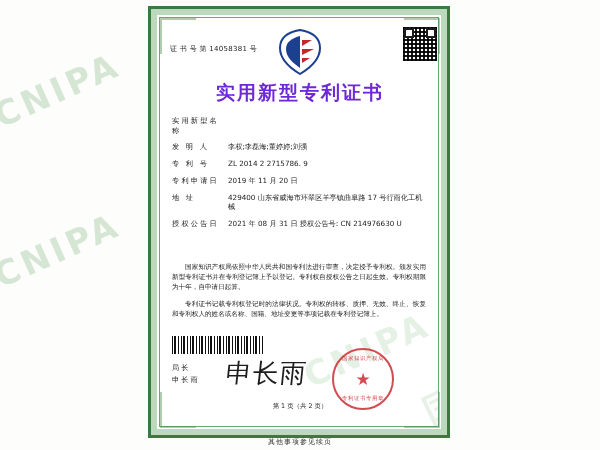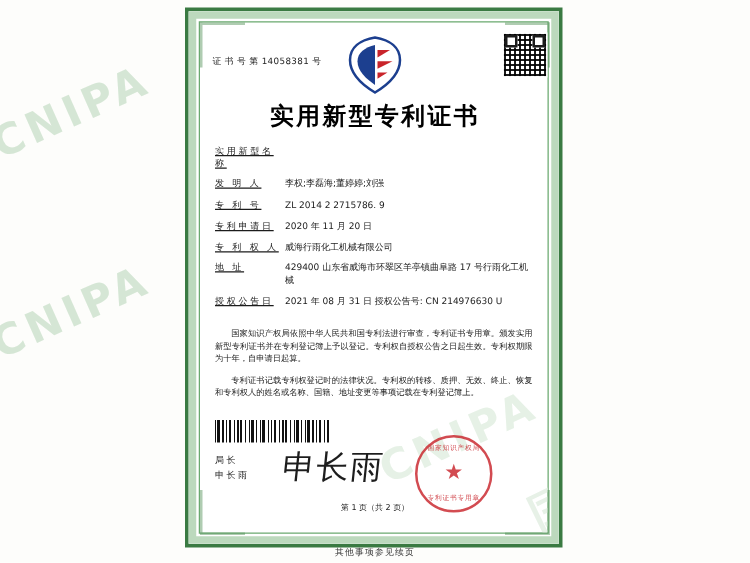--- a/index.html
+++ b/index.html
@@ -100,33 +100,33 @@
   
   .emblem{
     position:absolute;left:272px;top:28px;width:56px;height:48px;
   }
   .emblem svg{display:block;}
 
   .doc-title{
     position:absolute;left:0;top:80px;width:600px;
     text-align:center;
     font-family:"DejaVu Serif", serif;
-    font-size:19px;font-weight:bold;color:#000000;
+    font-size:19px;font-weight:bold;color:#6d28d9;
     letter-spacing:2px;
   }
 
   .fields{
     position:absolute;left:172px;top:116px;width:256px;
     font-size:7.2px;color:#1c1c1c;line-height:1.35;
   }
   .field{
     display:flex;margin-bottom:7px;align-items:flex-start;
   }
   .field .k{
-    width:56px;flex:0 0 56px;letter-spacing:2.2px;text-decoration:underline;
+    width:56px;flex:0 0 56px;letter-spacing:2.2px;
   }
   .field .v{flex:1;}
 
   .body-text{
     position:absolute;left:172px;top:262px;width:254px;
     font-size:6.6px;color:#1c1c1c;line-height:1.55;text-align:justify;
   }
   .body-text p{margin:0 0 6px 0;text-indent:13px;}
 
   
@@ -222,38 +222,34 @@
     <div class="field">
       <div class="k">发 明 人</div>
       <div class="v">李权;李磊海;董婷婷;刘强</div>
     </div>
     <div class="field">
       <div class="k">专 利 号</div>
       <div class="v">ZL 2014 2 2715786. 9</div>
     </div>
     <div class="field">
       <div class="k">专利申请日</div>
-      <div class="v">2020 年 11 月 20 日</div>
-    </div>
-    <div class="field">
-      <div class="k">专 利 权 人</div>
-      <div class="v">威海行雨化工机械有限公司</div>
+      <div class="v">2019 年 11 月 20 日</div>
     </div>
     <div class="field">
       <div class="k">地 址</div>
       <div class="v">429400 山东省威海市环翠区羊亭镇曲阜路 17 号行雨化工机械</div>
     </div>
     <div class="field">
       <div class="k">授权公告日</div>
       <div class="v">2021 年 08 月 31 日          授权公告号: CN 214976630 U</div>
     </div>
   </div>
 
   <div class="body-text">
-    <p>国家知识产权局依照中华人民共和国专利法进行审查，专利证书专用章。颁发实用新型专利证书并在专利登记簿上予以登记。专利权自授权公告之日起生效。专利权期限为十年，自申请日起算。</p>
+    <p>国家知识产权局依照中华人民共和国专利法进行审查，决定授予专利权。颁发实用新型专利证书并在专利登记簿上予以登记。专利权自授权公告之日起生效。专利权期限为十年，自申请日起算。</p>
     <p>专利证书记载专利权登记时的法律状况。专利权的转移、质押、无效、终止、恢复和专利权人的姓名或名称、国籍、地址变更等事项记载在专利登记簿上。</p>
   </div>
 
   <div class="barcode"></div>
 
   <div class="sign-label">
     <div>局长</div>
     <div>申长雨</div>
   </div>
 

